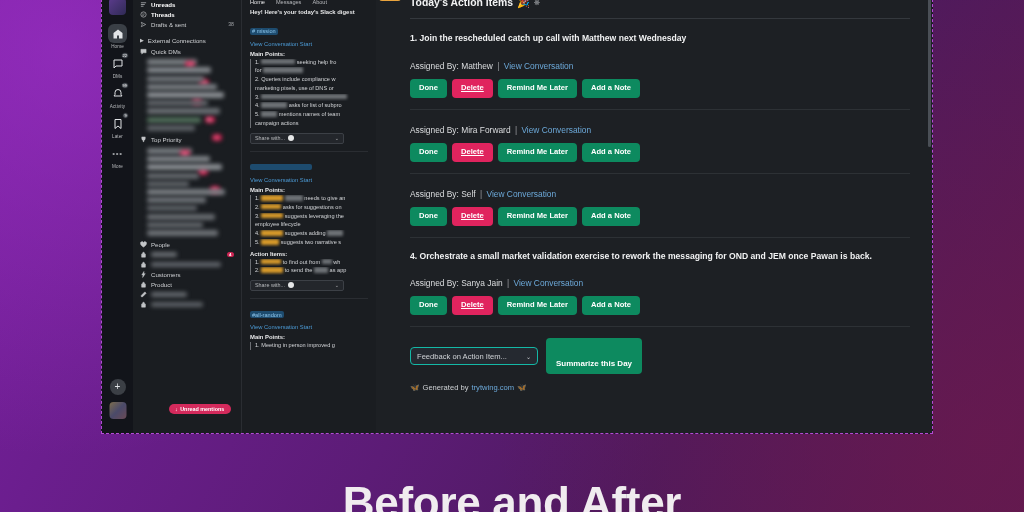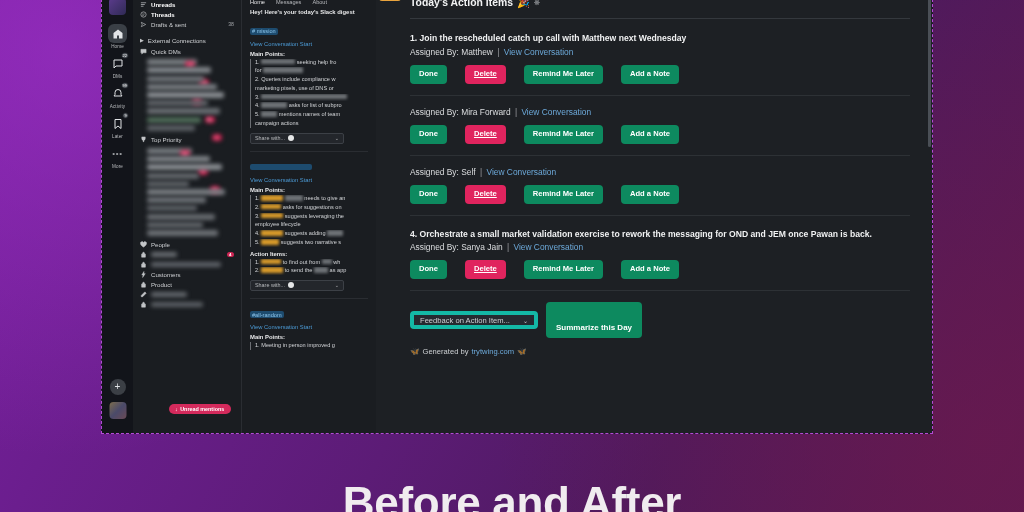--- a/index.html
+++ b/index.html
@@ -138,38 +138,38 @@
     padding: 1px 0 0 0; white-space: nowrap;
   }
   .tab-stub {
     position: absolute; left: 3px; top: -8px;
     width: 22px; height: 14px; border-radius: 3px;
     background: #e8a33d;
   }
   .main-rule { height: 1px; background: #34383d; margin: 9px 0 12px; }
   .item { margin-bottom: 0; }
   .item-title { font-size: 8.6px; font-weight: bold; color: #f0f1f2; line-height: 14.6px; }
-  .item-meta { font-size: 8.4px; color: #dcdee0; margin-top: 1px; }
+  .item-meta { font-size: 8.4px; color: #dcdee0; margin-top: 15px; }
   .item-meta .sep { color: #9a9da1; margin: 0 2px; }
   .item-meta a { color: #6ca8d8; text-decoration: none; }
-  .btnrow { display: flex; gap: 18px; margin: 8px 0 0; }
+  .btnrow { display: flex; gap: 5px; margin: 8px 0 0; }
   .btn {
     border: none; border-radius: 4px; color: #fff;
     font-family: "Liberation Sans", sans-serif;
     font-size: 7.6px; font-weight: bold;
     padding: 5px 9px 6px;
     line-height: 8px; white-space: nowrap;
   }
   .btn.green { background: #0d8a5f; }
   .btn.pink  { background: #e0245e; text-decoration: underline; }
   .item-div { height: 1px; background: #2d3135; margin: 11px 0 11px; }
   .footer-row { display: flex; align-items: center; gap: 8px; margin-top: 2px; }
   .fsel {
     width: 128px; height: 18px;
-    background: #252930; border: 4px solid #14b8a6; border-radius: 4px;
+    background: #252930; border: 1px solid #14b8a6; border-radius: 4px;
     display: flex; align-items: center; padding: 5px 6px;
     font-size: 7.6px; color: #cfd2d6;
   }
   .fsel .cv { margin-left: auto; font-size: 6px; color: #cfd2d6; }
   .genline { display:flex; align-items:center; gap: 3px; font-size: 7.6px; color: #cdd0d3; margin-top: 9px; }
   .genline a { color: #6ca8d8; text-decoration: none; }
   .scrollbar {
     position: absolute; right: 1px; top: 2px; width: 3px; height: 150px;
     background: #4a4f56; border-radius: 2px;
   }

